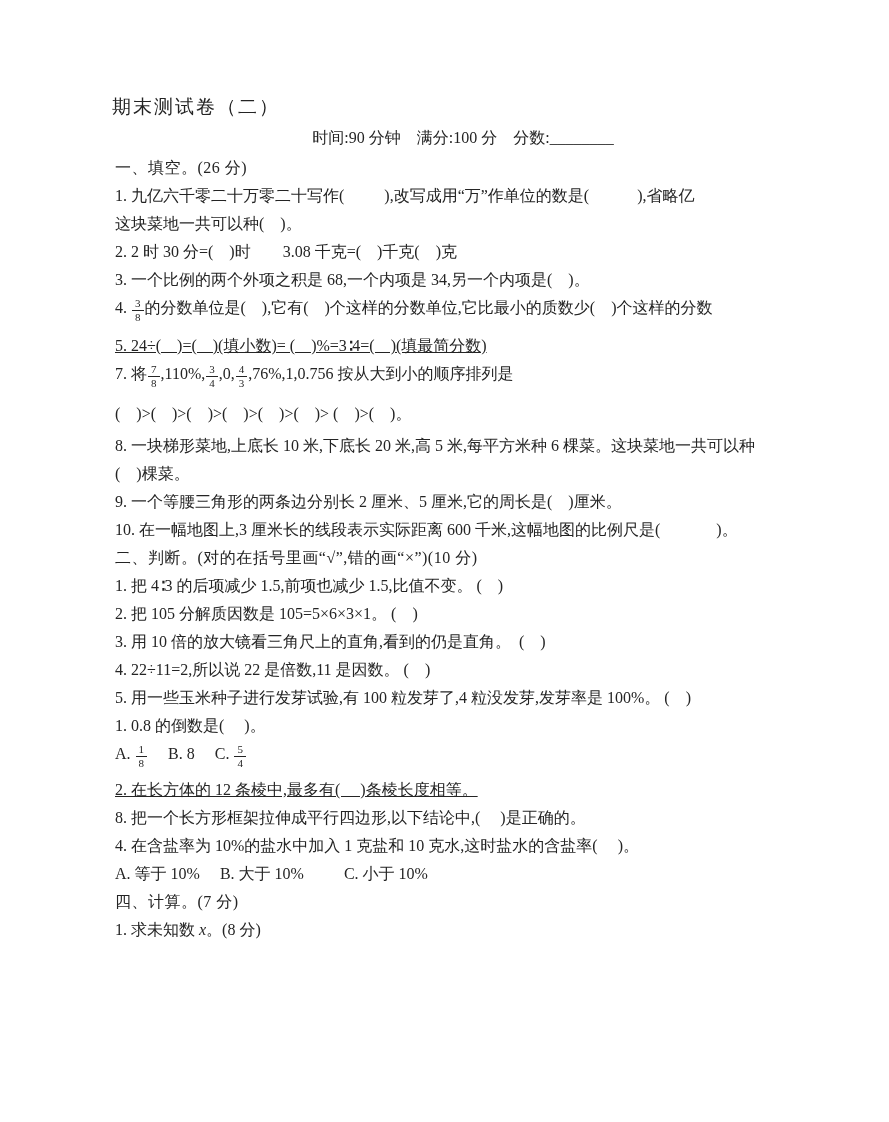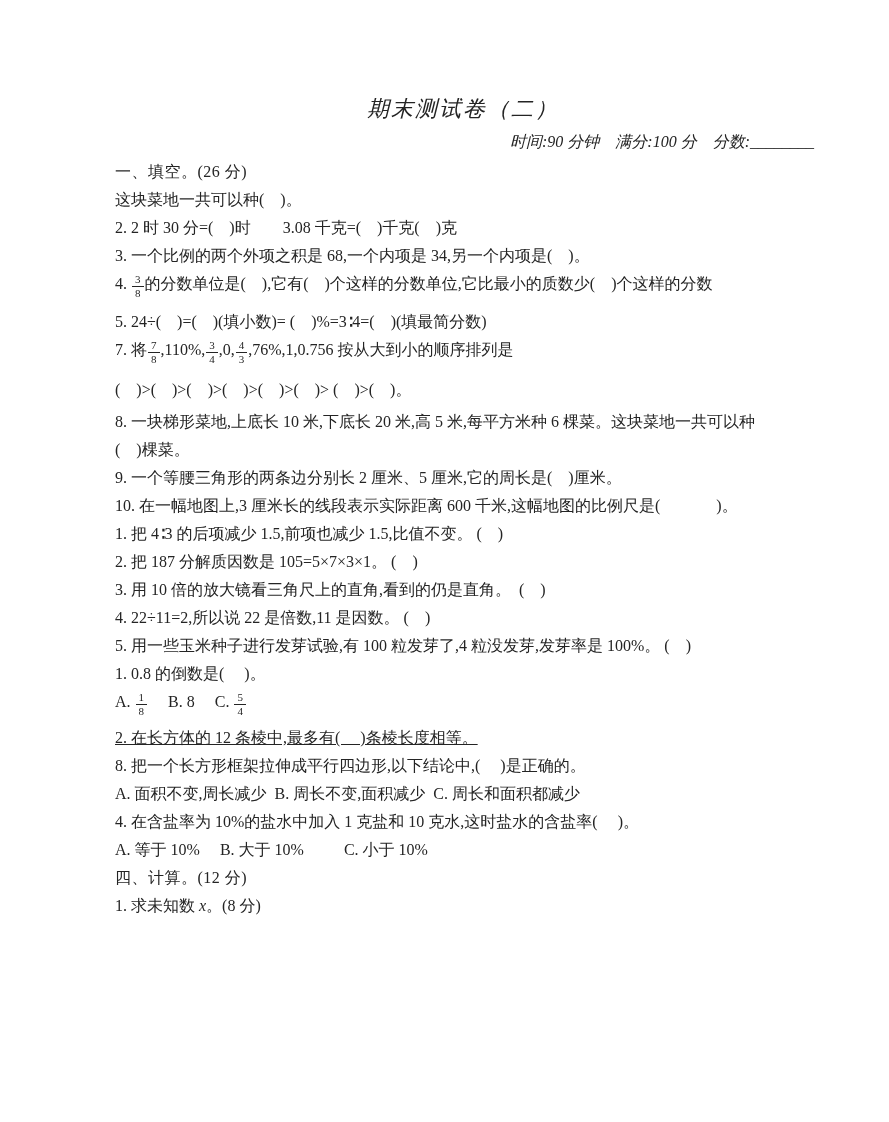--- a/index.html
+++ b/index.html
@@ -15,47 +15,45 @@
     color: #242424;
     overflow: hidden;
   }
   .page {
     position: absolute;
     left: 112px;
     top: 94px;
     width: 702px;
   }
   .title {
-    font-size: 22px;
+    font-size: 19px;
     font-weight: normal;
-    text-align: center;
+    text-align: left;
     letter-spacing: 2px;
     margin: 0 0 8px 0;
-    font-style: italic;
   }
   .info {
     font-size: 16px;
-    text-align: right;
+    text-align: center;
     margin: 0 0 6px 0;
     white-space: pre-wrap;
-    font-style: italic;
   }
   .line {
     font-size: 16px;
     line-height: 25px;
     margin: 3px;
     white-space: pre-wrap;
   }
   .heading {
     letter-spacing: 0.5px;
   }
   .mt4  { margin-top: 4px; }
   .mt7  { margin-top: 7px; }
   .mt8  { margin-top: 8px; text-decoration: underline; }
-  .mt10 { margin-top: 10px; }
+  .mt10 { margin-top: 10px; text-decoration: underline; }
   .mt12 { margin-top: 12px; }
   .frac {
     display: inline-block;
     vertical-align: -8px;
     text-align: center;
     font-size: 11px;
     line-height: 1;
     margin: 0 1px;
   }
   .frac .num {
@@ -71,42 +69,43 @@
 </head>
 <body>
 
 <div class="page">
 
   <h1 class="title">期末测试卷（二）</h1>
 
   <div class="info">时间:90 分钟　满分:100 分　分数:________</div>
 
   <p class="line heading">一、填空。(26 分)</p>
+  <p class="line">1. 九亿六千零二十万零二十写作(          ),改写成用“万”作单位的数是(            ),省略亿</p>
   <p class="line">这块菜地一共可以种(    )。</p>
   <p class="line">2. 2 时 30 分=(    )时        3.08 千克=(    )千克(    )克</p>
   <p class="line">3. 一个比例的两个外项之积是 68,一个内项是 34,另一个内项是(    )。</p>
   <p class="line">4. <span class="frac"><span class="num">3</span><span class="den">8</span></span>的分数单位是(    ),它有(    )个这样的分数单位,它比最小的质数少(    )个这样的分数</p>
   <p class="line mt10">5. 24÷(    )=(    )(填小数)= (    )%=3∶4=(    )(填最简分数)</p>
   <p class="line">7. 将<span class="frac"><span class="num">7</span><span class="den">8</span></span>,110%,<span class="frac"><span class="num">3</span><span class="den">4</span></span>,0,<span class="frac"><span class="num">4</span><span class="den">3</span></span>,76%,1,0.756 按从大到小的顺序排列是</p>
   <p class="line mt12">(    )&gt;(    )&gt;(    )&gt;(    )&gt;(    )&gt;(    )&gt; (    )&gt;(    )。</p>
   <p class="line mt7">8. 一块梯形菜地,上底长 10 米,下底长 20 米,高 5 米,每平方米种 6 棵菜。这块菜地一共可以种</p>
   <p class="line">(    )棵菜。</p>
   <p class="line">9. 一个等腰三角形的两条边分别长 2 厘米、5 厘米,它的周长是(    )厘米。</p>
   <p class="line">10. 在一幅地图上,3 厘米长的线段表示实际距离 600 千米,这幅地图的比例尺是(              )。</p>
 
+  <p class="line heading">二、判断。(对的在括号里画“√”,错的画“×”)(10 分)</p>
   <p class="line">1. 把 4∶3 的后项减少 1.5,前项也减少 1.5,比值不变。 (    )</p>
-  <p class="line">2. 把 187 分解质因数是 105=5×7×3×1。 (    )</p>
+  <p class="line">2. 把 105 分解质因数是 105=5×6×3×1。 (    )</p>
   <p class="line">3. 用 10 倍的放大镜看三角尺上的直角,看到的仍是直角。  (    )</p>
   <p class="line">4. 22÷11=2,所以说 22 是倍数,11 是因数。 (    )</p>
   <p class="line">5. 用一些玉米种子进行发芽试验,有 100 粒发芽了,4 粒没发芽,发芽率是 100%。 (    )</p>
 
   <p class="line">1. 0.8 的倒数是(     )。</p>
   <p class="line">A. <span class="frac"><span class="num">1</span><span class="den">8</span></span>     B. 8     C. <span class="frac"><span class="num">5</span><span class="den">4</span></span></p>
   <p class="line mt8">2. 在长方体的 12 条棱中,最多有(     )条棱长度相等。</p>
   <p class="line">8. 把一个长方形框架拉伸成平行四边形,以下结论中,(     )是正确的。</p>
-  <p class="line">A. 面积不变,周长减少  B. 周长不变,面积减少  C. 周长和面积都减少</p>
   <p class="line">4. 在含盐率为 10%的盐水中加入 1 克盐和 10 克水,这时盐水的含盐率(     )。</p>
   <p class="line">A. 等于 10%     B. 大于 10%          C. 小于 10%</p>
 
-  <p class="line heading">四、计算。(12 分)</p>
+  <p class="line heading">四、计算。(7 分)</p>
   <p class="line">1. 求未知数 <i>x</i>。(8 分)</p>
 
 </div>
 
 </body></html>

